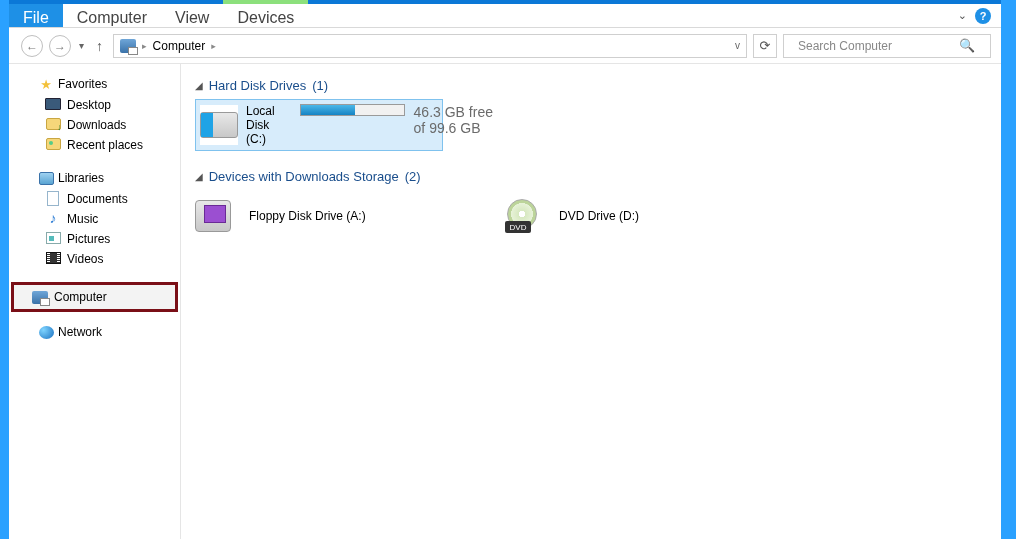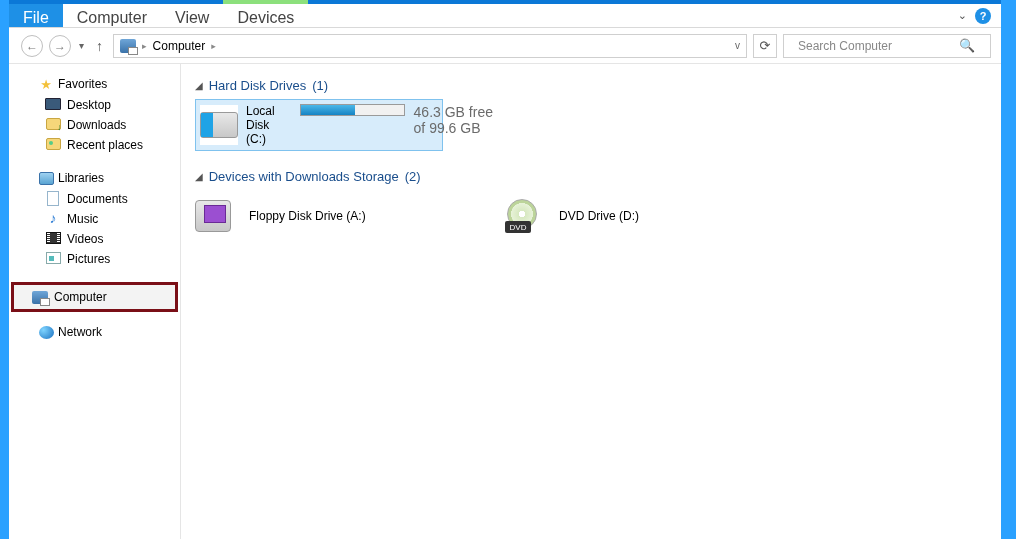--- a/index.html
+++ b/index.html
@@ -235,29 +235,29 @@
               <span class="doc-ico"></span>
             </span>
           <span>Documents</span>
         </div>
         <div class="tree-item">
           <span class="ico music-ico">♪</span>
           <span>Music</span>
         </div>
         <div class="tree-item">
           <span class="ico">
+              <span class="pic-ico"></span>
+            </span>
+          <span>Pictures</span>
+        </div>
+        <div class="tree-item">
+          <span class="ico">
               <span class="vid-ico"></span>
             </span>
           <span>Videos</span>
-        </div>
-        <div class="tree-item">
-          <span class="ico">
-              <span class="pic-ico"></span>
-            </span>
-          <span>Pictures</span>
         </div>
       </div>
 
       <div class="computer-row">
         <div class="inner">
           <span class="ico">
               <span class="comp-ico"></span>
             </span>
           <span>Computer</span>
         </div>

